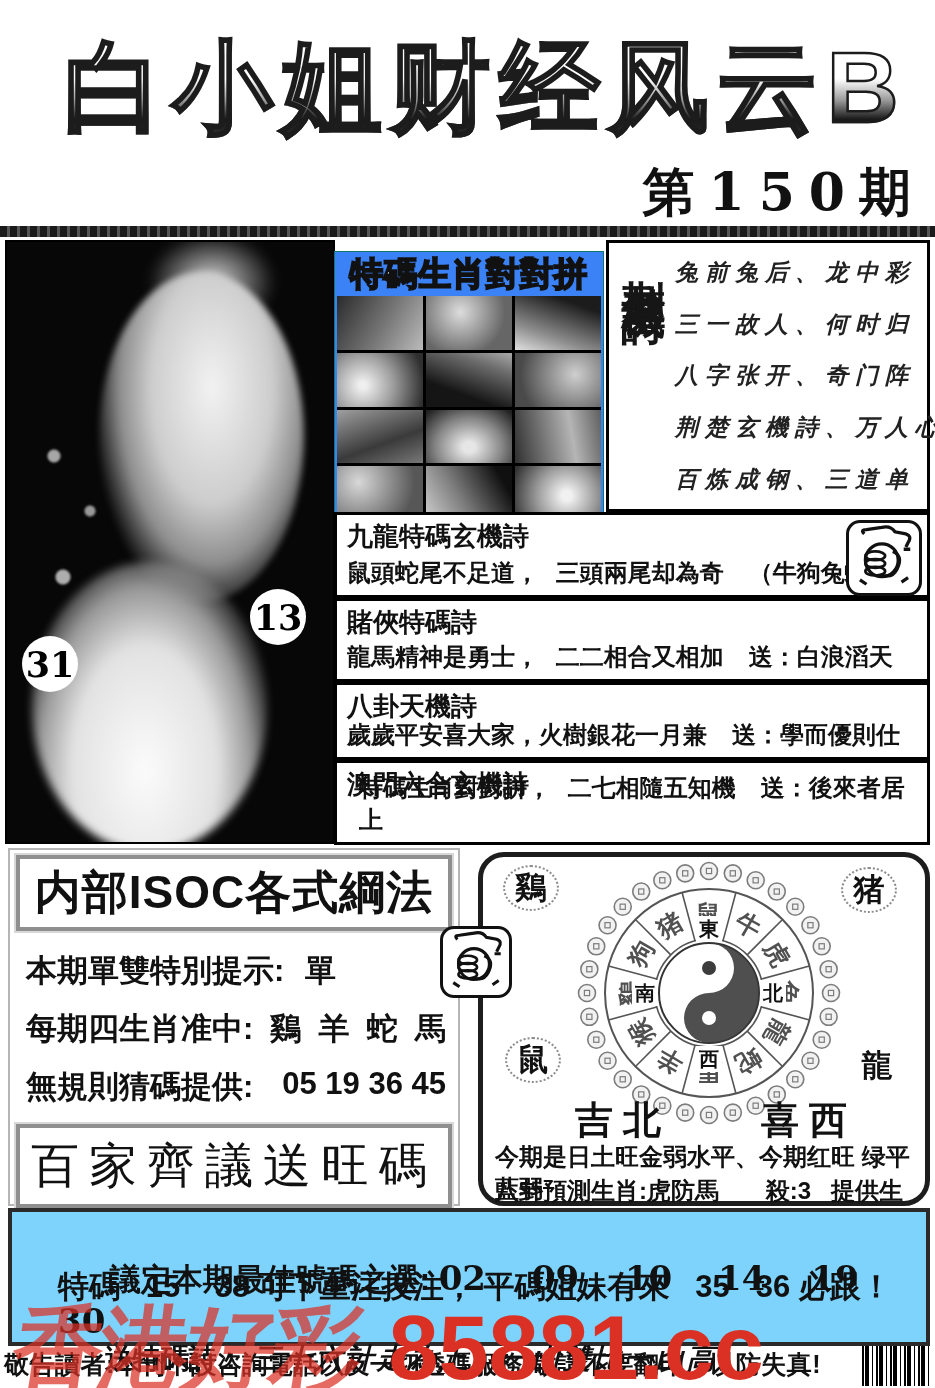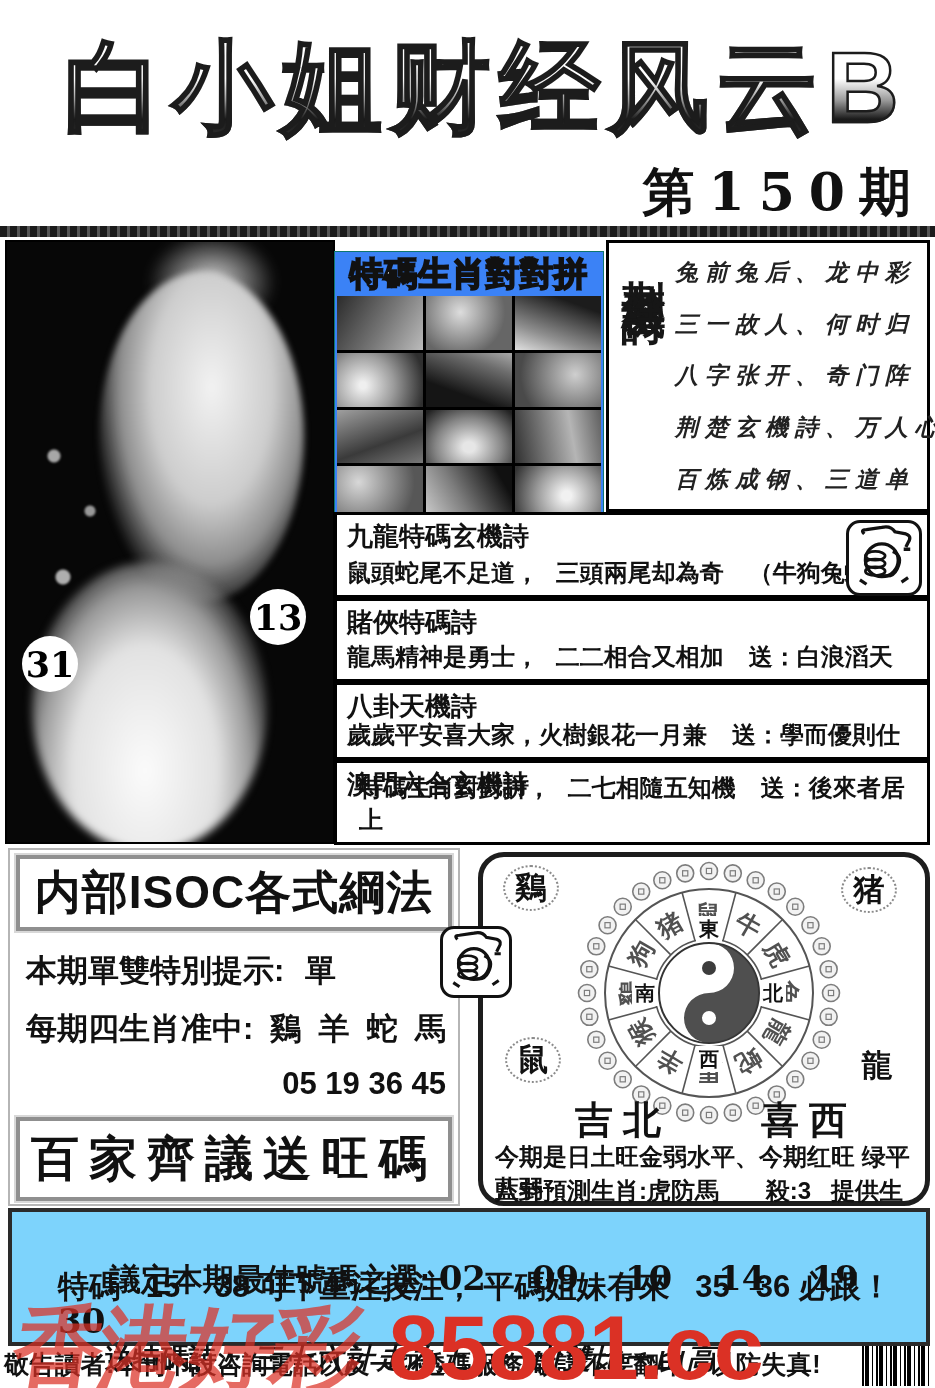--- a/index.html
+++ b/index.html
@@ -67,21 +67,21 @@
   .poem-line{position:absolute;left:10px;bottom:6px;font-size:24px;font-weight:700;font-family:"DejaVu Serif",serif;white-space:pre-wrap;}
   #poem-row-3 .poem-line{left:22px;}
   .money-icon{border:3px solid #111;border-radius:14px;background:#fff;}
   #money-icon-1{position:absolute;right:5px;top:5px;width:70px;height:70px;}
 
   
   #isoc-box{left:8px;top:848px;width:452px;height:358px;border:2px solid #b5b5b5;box-sizing:border-box;background:#fff;}
   .banner{position:absolute;left:6px;right:6px;border:4px solid #8f8f8f;box-shadow:0 0 0 2px #d8d8d8;
     display:flex;align-items:center;justify-content:center;background:#fff;}
   #isoc-title{top:5px;height:68px;font-size:46px;font-weight:900;letter-spacing:1px;white-space:nowrap;}
-  #baijia-title{top:267px;height:76px;font-size:48px;font-weight:700;letter-spacing:10px;white-space:nowrap;}
+  #baijia-title{top:274px;height:76px;font-size:48px;font-weight:400;letter-spacing:10px;white-space:nowrap;}
   .isoc-row{position:absolute;left:16px;right:12px;font-size:31px;font-weight:900;display:flex;white-space:pre-wrap;}
   #isoc-row-0{top:100px;}
   #isoc-row-1{top:158px;}
   #isoc-row-2{top:216px;}
   .isoc-val{margin-left:auto;text-align:right;white-space:pre-wrap;}
   #isoc-row-0 .isoc-val{margin-right:110px;}
   #money-icon-2{left:440px;top:926px;width:66px;height:66px;z-index:6;}
 
   
   #bagua-box{left:478px;top:852px;width:452px;height:354px;border:5px solid #1d1d1d;border-radius:26px;box-sizing:border-box;background:#fff;}
@@ -196,20 +196,21 @@
     <div class="banner" id="isoc-title">内部ISOC各式綱法</div>
     <div class="isoc-row" id="isoc-row-0">
       <span>本期單雙特別提示:</span>
       <span class="isoc-val">單</span>
     </div>
     <div class="isoc-row" id="isoc-row-1">
       <span>每期四生肖准中:</span>
       <span class="isoc-val">鷄  羊  蛇  馬</span>
     </div>
     <div class="isoc-row" id="isoc-row-2">
+      <span>無規則猜碼提供:</span>
       <span class="isoc-val">05 19 36 45</span>
     </div>
     <div class="banner" id="baijia-title">百家齊議送旺碼</div>
   </div>
 
   <svg class="abs money-icon" id="money-icon-2" viewBox="0 0 64 64">
     <path d="M14 10 Q10 6 16 6 L30 4 Q38 2 42 8 L52 10 Q58 12 54 18 L52 22" fill="none" stroke="#111" stroke-width="3"></path>
     <circle cx="30" cy="34" r="15" fill="none" stroke="#111" stroke-width="3"></circle>
     <ellipse cx="24" cy="30" rx="9" ry="4" fill="none" stroke="#111" stroke-width="2.5"></ellipse>
     <ellipse cx="24" cy="37" rx="9" ry="4" fill="none" stroke="#111" stroke-width="2.5"></ellipse>

